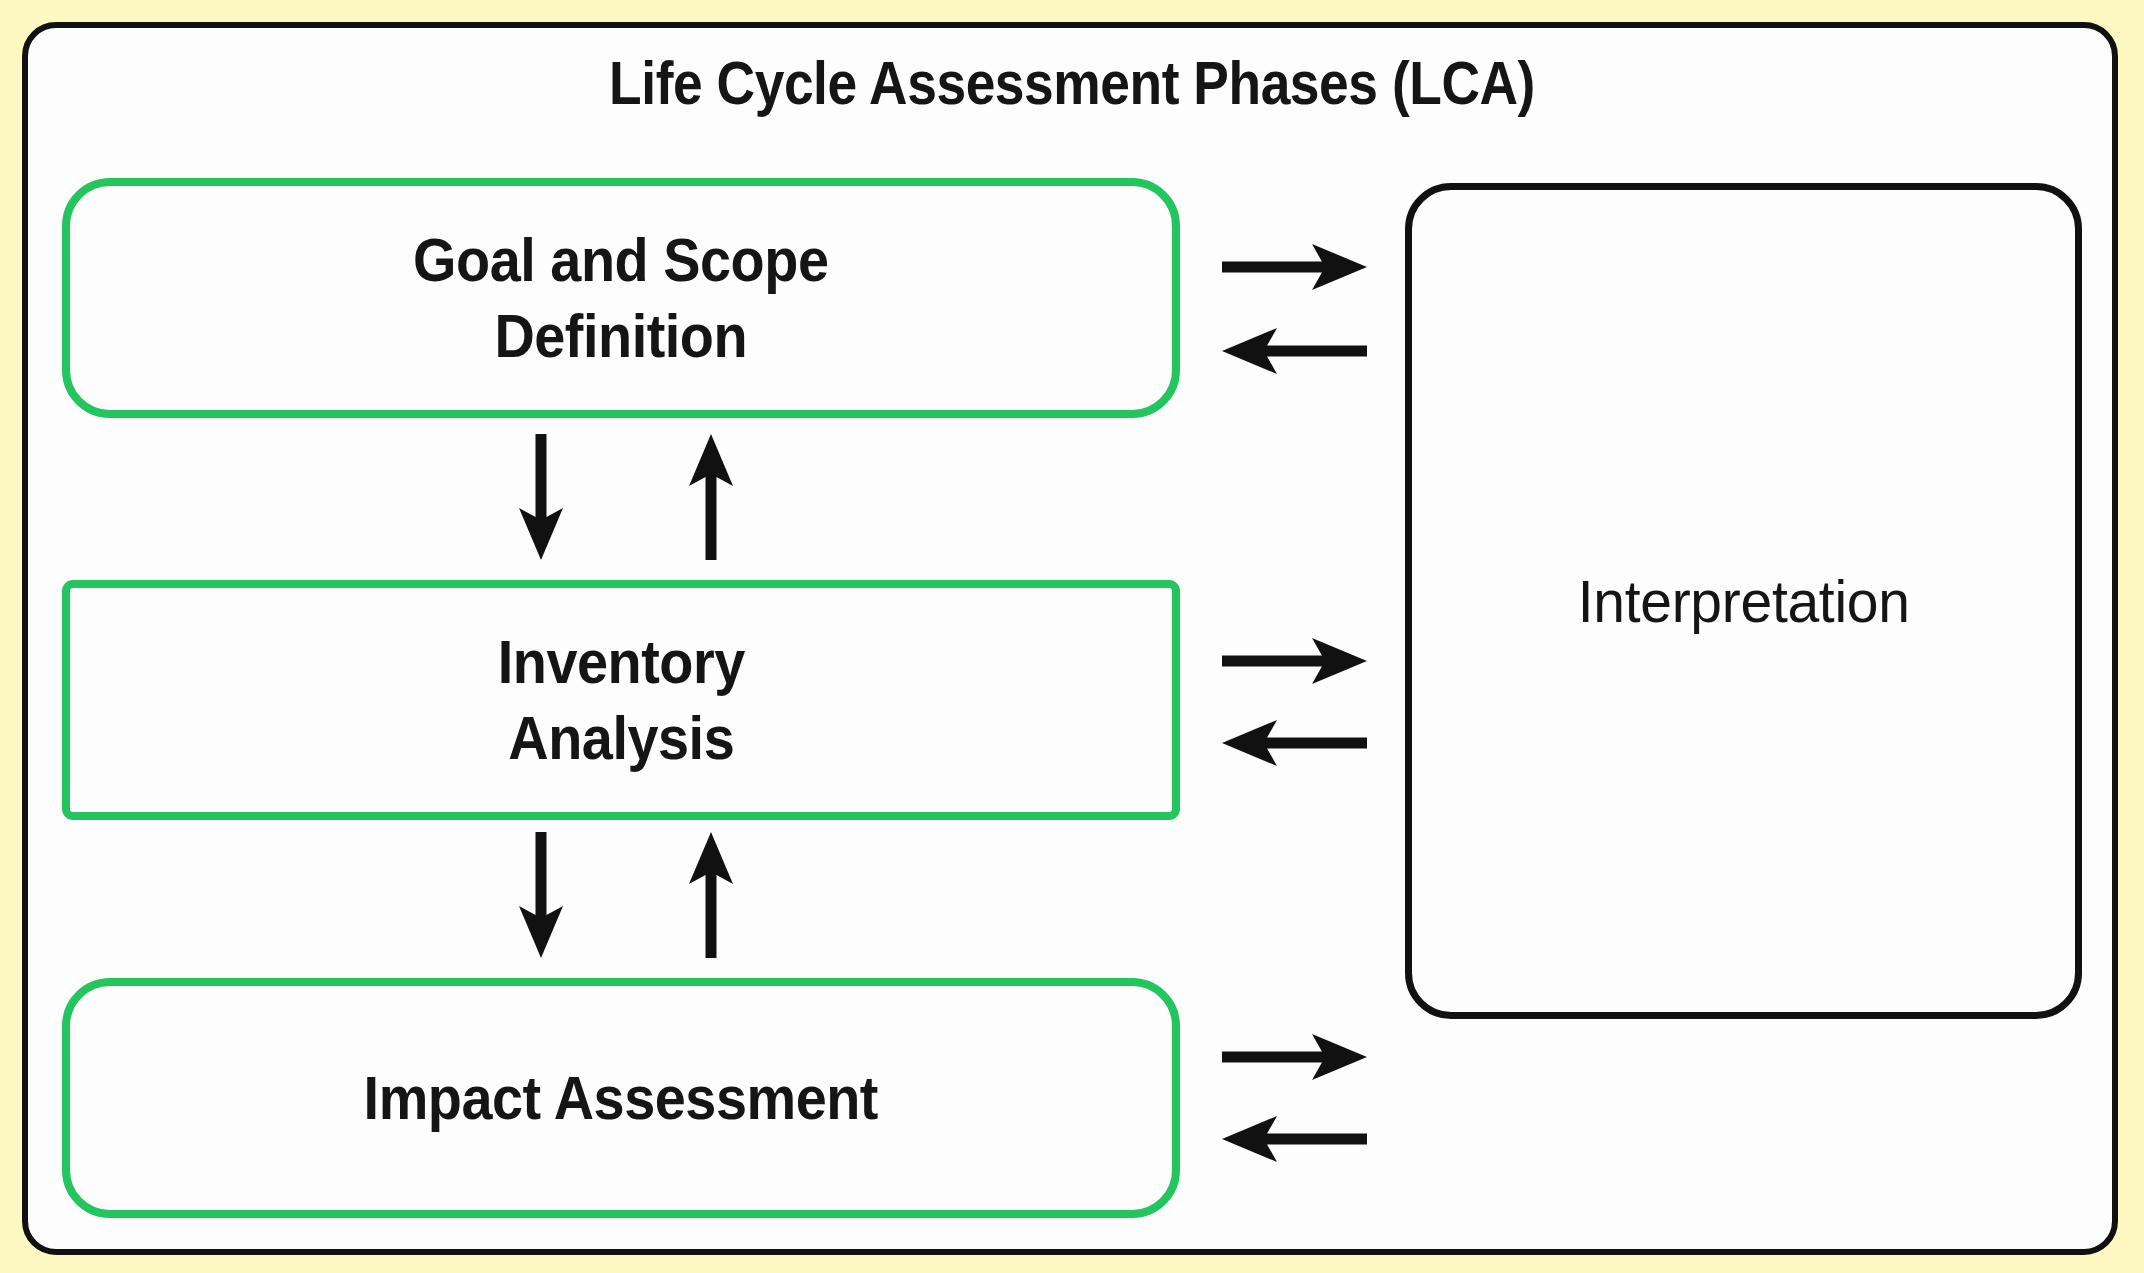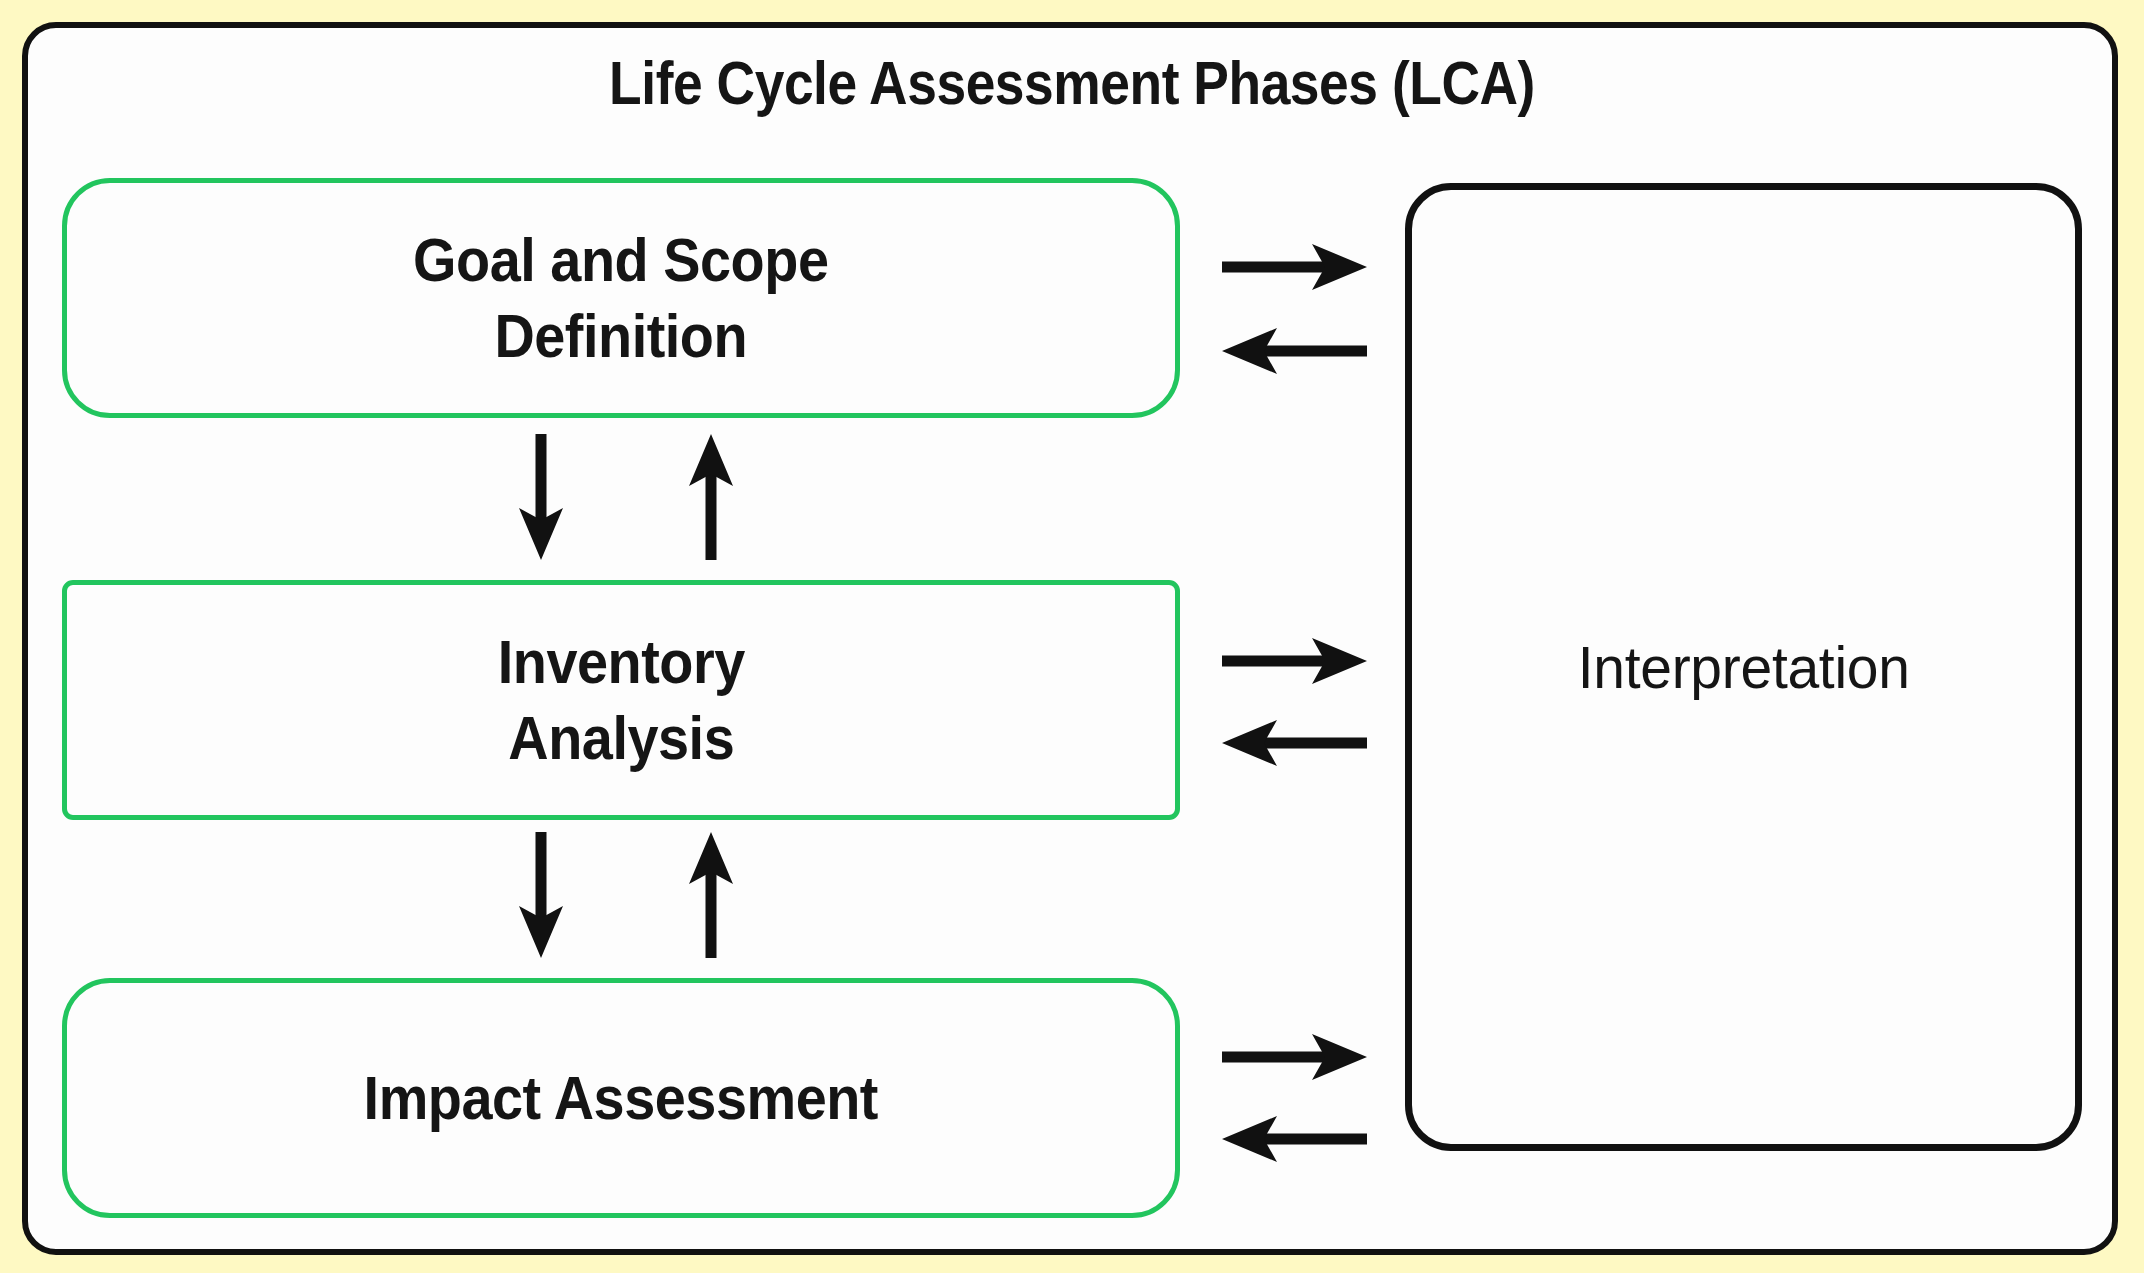--- a/index.html
+++ b/index.html
@@ -47,21 +47,21 @@
     transform-origin: center top;
     white-space: nowrap;
   }
 
   
   .phase-box {
     position: absolute;
     left: 62px;
     width: 1118px;
     box-sizing: border-box;
-    border: 5px solid #22c55e;
+    border: 8px solid #22c55e;
     border-radius: 48px;
     background: #fdfdfd;
     display: flex;
     align-items: center;
     justify-content: center;
   }
   .phase-box-label {
     text-align: center;
     font-size: 62px;
     line-height: 1.22;
@@ -75,21 +75,21 @@
   #box-goal-scope   { top: 178px;  height: 240px; }
   #box-inventory    { top: 580px;  height: 240px; border-radius: 11px; }
   #box-impact       { top: 978px;  height: 240px; }
 
   
   .interpretation-box {
     position: absolute;
     left: 1405px;
     top: 183px;
     width: 677px;
-    height: 968px;
+    height: 836px;
     box-sizing: border-box;
     border: 7px solid #111111;
     border-radius: 46px;
     background: #fdfdfd;
     display: flex;
     align-items: center;
     justify-content: center;
   }
   .interpretation-label {
     font-size: 60px;

